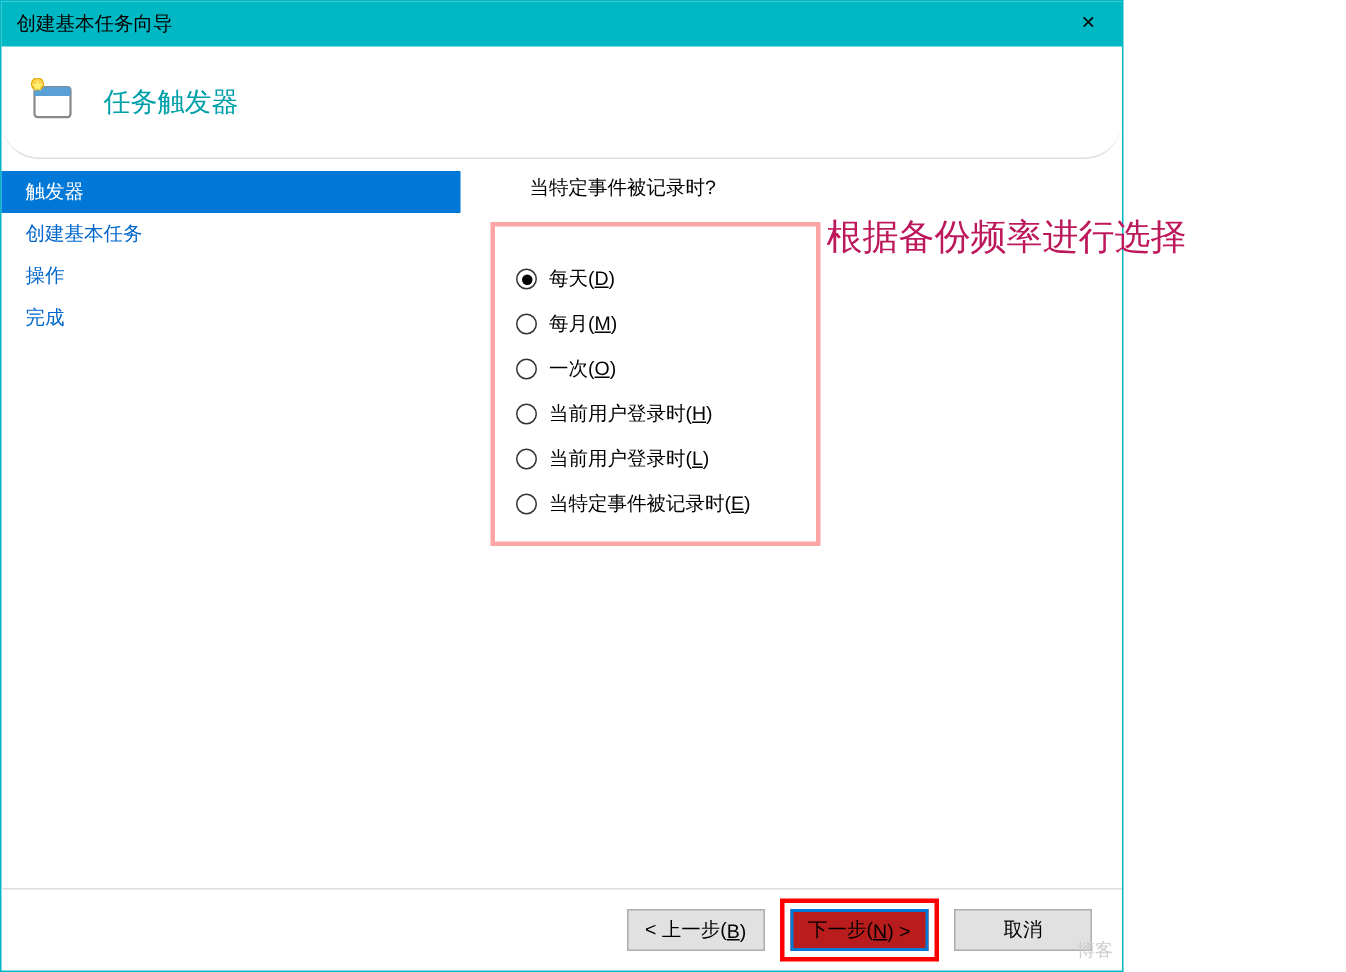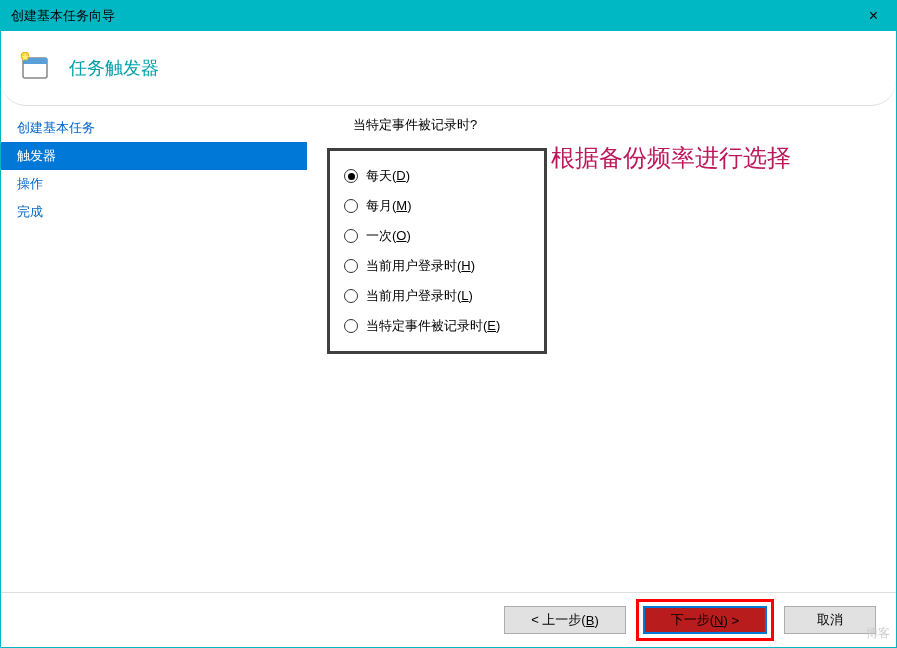--- a/index.html
+++ b/index.html
@@ -1,39 +1,39 @@
 <!DOCTYPE html>
 <html><head>
   <meta charset="utf-8">
   <style>
     * { box-sizing: border-box; margin: 0; padding: 0; }
     body { font-family: "Microsoft YaHei", "Segoe UI", sans-serif; font-size: 13px; background: #fff; }
-    .window { width: 897px; height: 648px; border: 1px solid #00b8c4; display: flex; flex-direction: column; position: relative; }
+    .window { width: 749px; height: 648px; border: 1px solid #00b8c4; display: flex; flex-direction: column; position: relative; }
     .titlebar { height: 30px; background: #00b8c4; display: flex; align-items: center; justify-content: space-between; padding: 0 0 0 10px; }
     .titlebar-text { color: #000; font-size: 13px; }
     .close-btn { width: 45px; height: 30px; display: flex; align-items: center; justify-content: center; font-size: 16px; cursor: pointer; color: #000; }
     .header { height: 75px; border-bottom: 1px solid #ddd; display: flex; align-items: center; padding-left: 18px; gap: 18px; border-radius: 25px; }
     .header-icon { width: 32px; height: 32px; position: relative; }
     .header-icon svg { width: 32px; height: 32px; }
     .header-title { font-size: 18px; color: #00a0aa; }
     .body { flex: 1; display: flex; }
     .sidebar { width: 306px; padding-top: 8px; }
     .sidebar-item { padding: 5px 10px 5px 16px; font-size: 13px; color: #0066cc; cursor: pointer; }
     .sidebar-item.active { background: #0078d7; color: #fff; }
     .main { flex: 1; padding: 10px 20px; position: relative; }
     .prompt { font-size: 13px; margin-bottom: 14px; margin-left: 26px; }
-    .options-box { border: 3px solid #404040; padding: 10px 16px 10px 10px; display: inline-block; min-width: 220px; }
+    .options-box { border: 3px solid #fca5a5; padding: 20px 16px 10px 10px; display: inline-block; min-width: 220px; }
     .radio-row { display: flex; align-items: center; gap: 8px; padding: 6px 4px; cursor: pointer; }
     .radio { width: 14px; height: 14px; border: 1px solid #333; border-radius: 50%; display: inline-flex; align-items: center; justify-content: center; flex-shrink: 0; }
     .radio.selected::after { content: ""; width: 7px; height: 7px; background: #000; border-radius: 50%; }
     .radio-label { font-size: 13px; }
     .underline { text-decoration: underline; }
     .annotation { position: absolute; left: 244px; top: 36px; font-size: 24px; color: #be185d; white-space: nowrap; }
     .footer { height: 55px; border-top: 1px solid #ddd; display: flex; align-items: center; justify-content: flex-end; padding-right: 20px; gap: 10px; }
-    .btn { min-width: 92px; height: 28px; border: 1px solid #adadad; background: #e1e1e1; font-size: 13px; display: inline-flex; align-items: center; justify-content: center; cursor: pointer; padding: 0 26px; text-align: right; }
+    .btn { min-width: 92px; height: 28px; border: 1px solid #adadad; background: #e1e1e1; font-size: 13px; display: inline-flex; align-items: center; justify-content: center; cursor: pointer; padding: 0 10px; text-align: right; }
     .btn.primary { border: 2px solid #0078d7; background: #b91c1c; }
     .next-highlight { border: 3px solid #ff0000; padding: 4px; display: inline-flex; }
     .watermark { position: absolute; right: 6px; bottom: 5px; color: #ccc; font-size: 12px; pointer-events: none; }
   </style>
 </head>
 <body>
 
 <div class="window">
   <div class="titlebar">
     <span class="titlebar-text">创建基本任务向导</span>
@@ -49,22 +49,22 @@
         <rect x="4" y="6" width="24" height="6" fill="#5aa0d8"></rect>
         <circle cx="6" cy="4" r="4" fill="#ffd24d" stroke="#e0a800" stroke-width="0.8"></circle>
         <path d="M6 1 L7 4 L10 4 L7.5 5.8 L8.3 8.5 L6 7 L3.7 8.5 L4.5 5.8 L2 4 L5 4 Z" fill="#fff176"></path>
       </svg>
     </div>
     <div class="header-title">任务触发器</div>
   </div>
 
   <div class="body">
     <div class="sidebar">
+      <div class="sidebar-item active">触发器</div>
       <div class="sidebar-item">创建基本任务</div>
-      <div class="sidebar-item active">触发器</div>
       <div class="sidebar-item">操作</div>
       <div class="sidebar-item">完成</div>
     </div>
 
     <div class="main">
       <div class="prompt">当特定事件被记录时?</div>
 
       <div class="options-box">
         <div class="radio-row">
           <span class="radio selected"></span>

